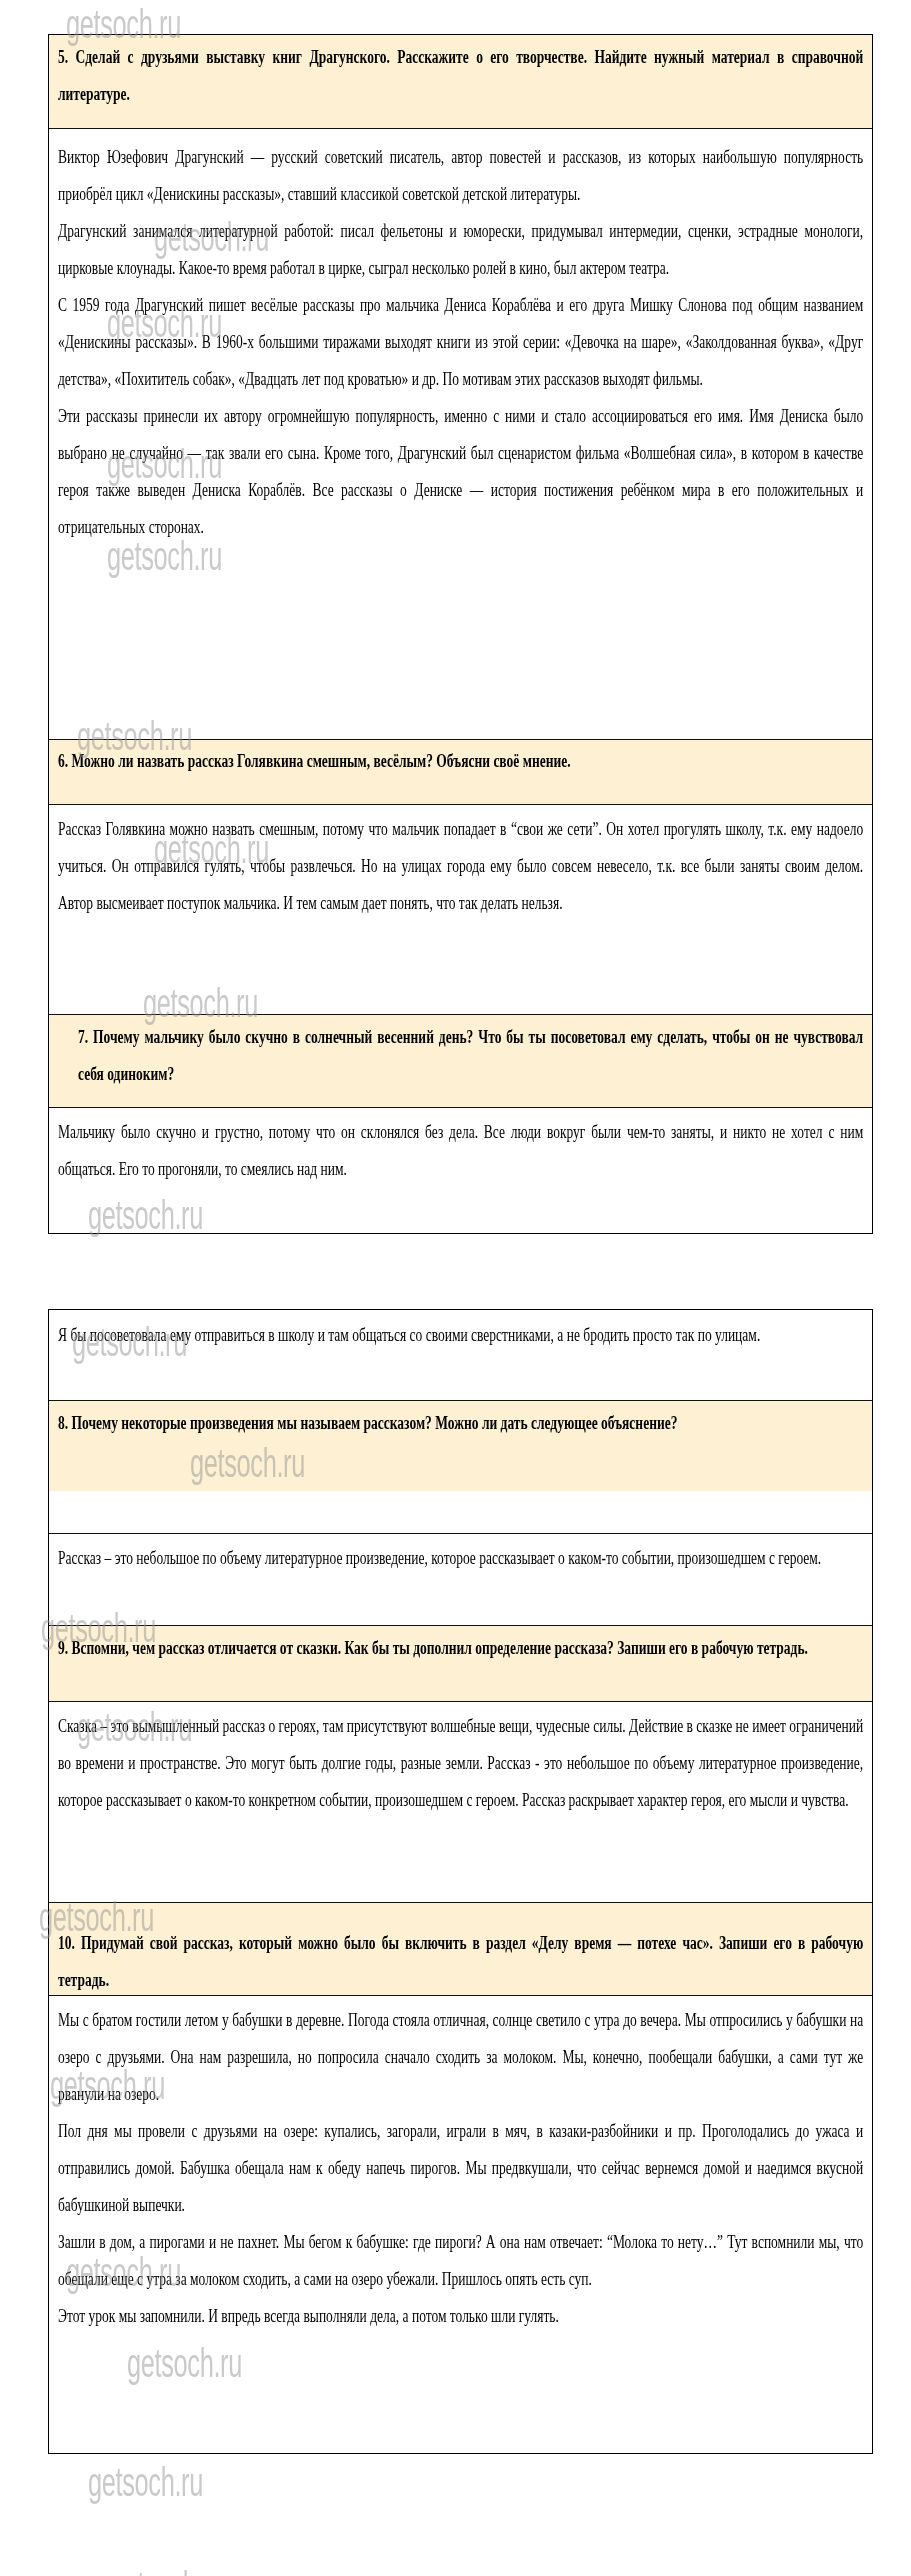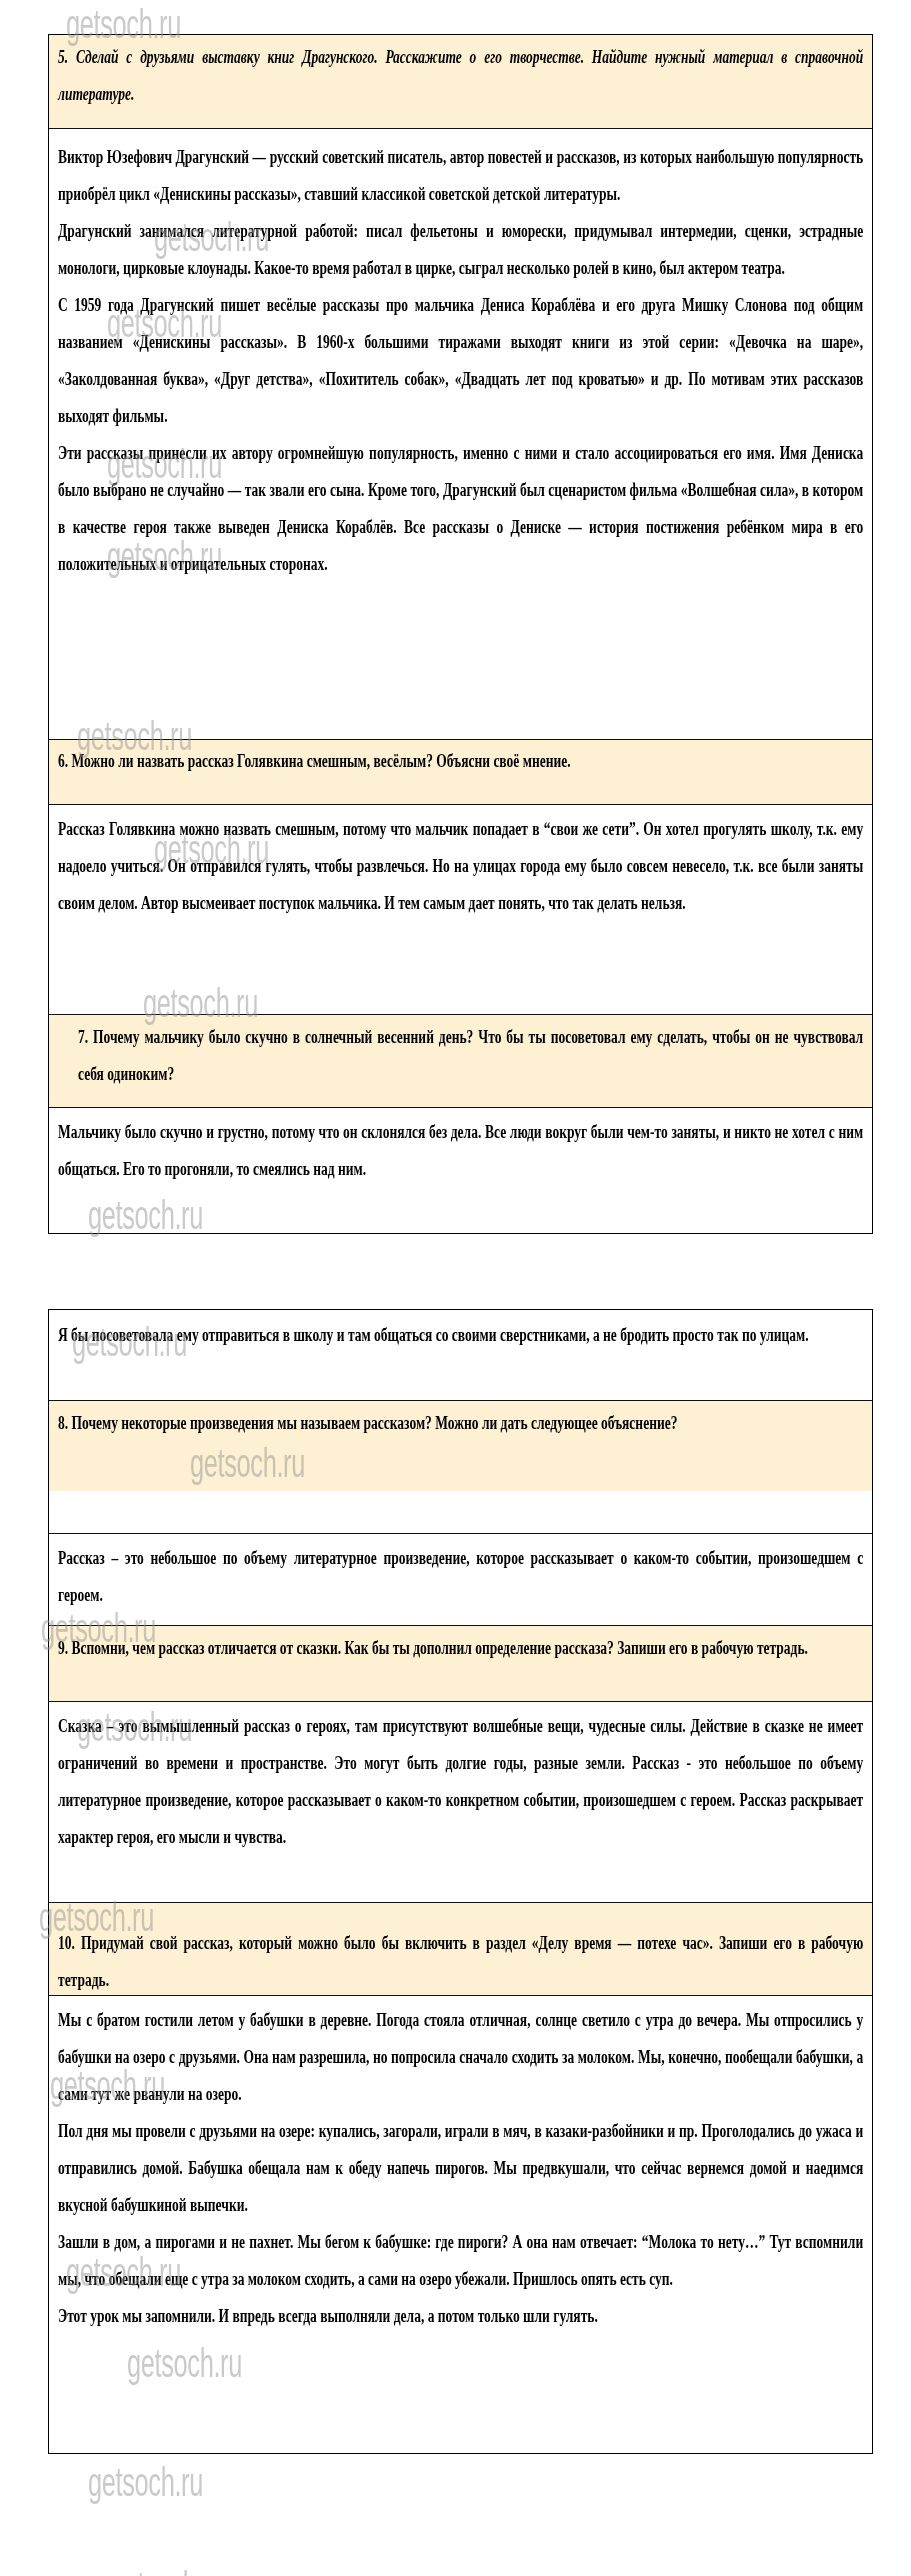--- a/index.html
+++ b/index.html
@@ -14,42 +14,41 @@
   .q { background: #fdf0d3; }
   .a { background: #ffffff; }
   .txt {
     font-family: "Liberation Serif", serif;
     font-size: 18px;
     line-height: 37px;
     color: #000;
     text-align: justify;
     padding: 0 8.8px 0 8.8px;
     transform-origin: 0 0;
-    font-weight: bold;
   }
   .q .txt { font-weight: bold; }
   .txt p { margin: 0; }
   .cond { display: block; width: 133.3%; transform: scaleX(0.75); transform-origin: 0 0; }
   .wm {
     position: absolute;
     font-family: "Liberation Sans", sans-serif;
     font-size: 41px;
     color: rgba(150,150,150,0.5);
     transform: scaleX(0.62);
     transform-origin: 0 0;
     white-space: nowrap;
     pointer-events: none;
     letter-spacing: -0.6px;
   }
 </style>
 </head>
 <body>
 
 <div class="tbl" style="top:34px;">
-  <div class="row q" style="height:93px;font-style:italic;">
+  <div class="row q" style="height:93px;">
     <div class="txt" style="padding-top:4.4px;">
         <span class="cond">
           <p>5. Сделай с друзьями выставку книг Драгунского. Расскажите о его творчестве. Найдите нужный материал в справочной литературе.</p>
         </span>
       </div>
   </div>
   <div class="row a" style="height:611px;">
     <div class="txt" style="padding-top:10px;">
         <span class="cond">
       <p>Виктор Юзефович Драгунский — русский советский писатель, автор повестей и рассказов, из которых наибольшую популярность приобрёл цикл «Денискины рассказы», ставший классикой советской детской литературы.</p>

